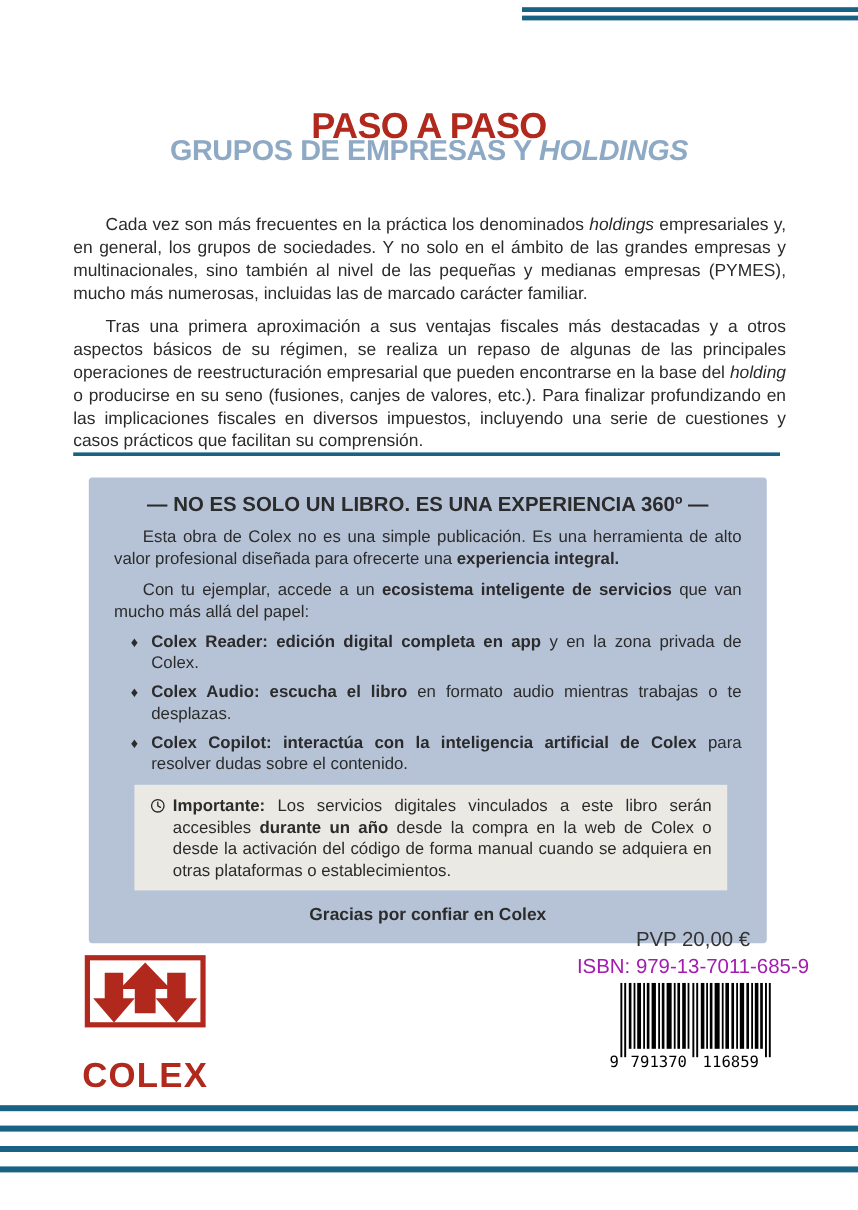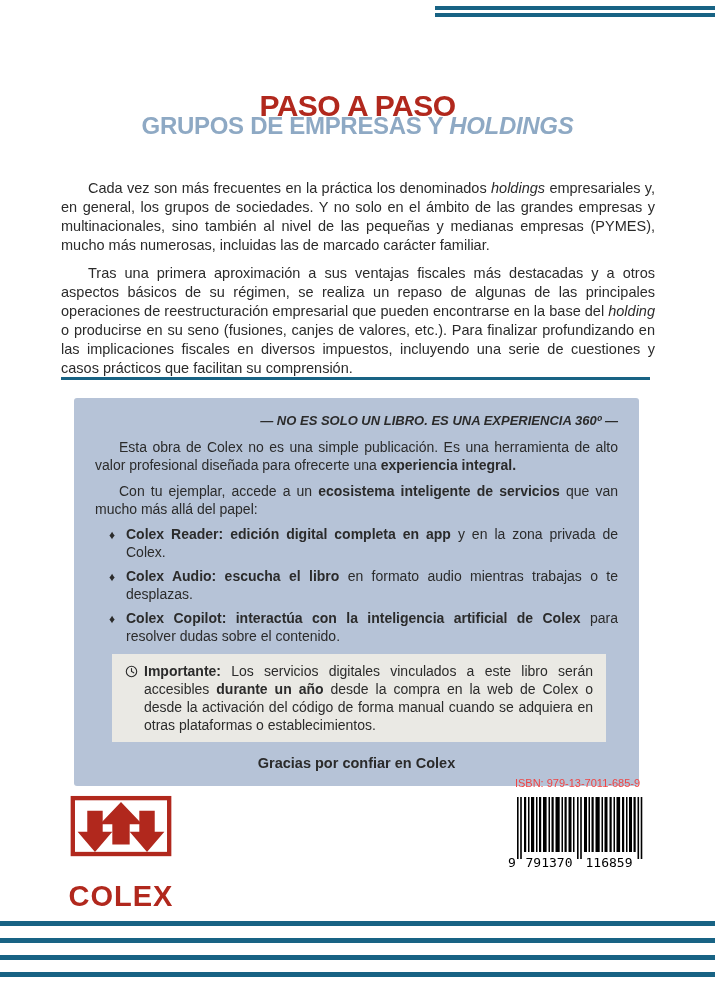--- a/index.html
+++ b/index.html
@@ -36,42 +36,42 @@
   .intro p{
     font-size:14.5px;line-height:19px;text-align:justify;text-indent:27px;margin-bottom:9px;
   }
   .rule{position:absolute;top:377px;left:61px;width:589px;height:3px;background:var(--teal);}
 
   
   .xbox{
     position:absolute;top:398px;left:74px;width:565px;
     background:var(--box_bg);border-radius:3px;padding:13px 21px 14px 21px;
   }
-  .xbox-heading{text-align:right;font-weight:bold;font-size:13px;line-height:19px;font-style:italic;}
+  .xbox-heading{text-align:center;font-weight:bold;font-size:17px;line-height:19px;}
   .xbox p.xp{font-size:14px;line-height:18px;text-align:justify;text-indent:24px;margin-top:8px;}
   .bullets{margin-top:7px;}
   .bullet{display:flex;margin:0 0 6px 14px;font-size:14px;line-height:18px;}
   .bullet .marker{width:17px;flex:0 0 17px;font-size:12px;padding-top:1px;}
   .bullet .btxt{flex:1;text-align:justify;}
   .note{
     background:var(--note_bg);margin:9px 12px 0 17px;padding:8px 13px;
     display:flex;font-size:14px;line-height:18px;
   }
   .note .nicon{flex:0 0 19px;padding-top:2px;}
   .note .ntxt{flex:1;text-align:justify;}
   .thanks{margin-top:12px;text-align:center;font-weight:bold;font-size:14.5px;line-height:18px;}
   .slogan{
     margin:7px auto 0 auto;max-width:430px;text-align:center;font-weight:bold;
     font-size:14.5px;line-height:19px;
   }
 
   
   .purchase{position:absolute;top:772px;left:440px;width:275px;text-align:center;}
   .price{font-size:17px;line-height:22px;color:#333;}
-  .isbn{font-size:11px;line-height:17px;margin-top:3px;color:#ef4444;}
+  .isbn{font-size:17px;line-height:17px;margin-top:3px;color:#a21caf;}
   .barcode{margin-top:5px;}
 
   
   .logo{position:absolute;top:794px;left:62px;width:118px;text-align:center;}
   .logo-name{
     font-size:29px;font-weight:bold;letter-spacing:1px;color:var(--red);line-height:1;margin-top:16px;
   }
 </style>
 </head>
 <body>
@@ -119,20 +119,21 @@
         <path d="M7 3.8 V7 L9.4 8.4" fill="none" stroke="#2b2b2b" stroke-width="1.2" stroke-linecap="round"></path>
       </svg>
     </span>
     <span class="ntxt"><span class="bd">Importante:</span><span> Los servicios digitales vinculados a este libro serán accesibles </span><span class="bd">durante un año</span><span> desde la compra en la web de Colex o desde la activación del código de forma manual cuando se adquiera en otras plataformas o establecimientos.</span></span>
   </div>
 
   <div class="thanks">Gracias por confiar en Colex</div>
 </div>
 
 <div class="purchase">
+  <div class="price">PVP 20,00 €</div>
   <div class="isbn">ISBN: 979-13-7011-685-9</div>
   <div class="barcode">
     <svg width="150" height="74" viewBox="0 0 150 74">
 
       <rect x="14" y="0" width="1.6" height="62" fill="#000"></rect>
       <rect x="17.2" y="0" width="1.6" height="62" fill="#000"></rect>
 
       <rect x="21" y="0" width="2.2" height="55" fill="#000"></rect>
       <rect x="25" y="0" width="1.5" height="55" fill="#000"></rect>
       <rect x="28" y="0" width="3.2" height="55" fill="#000"></rect>

